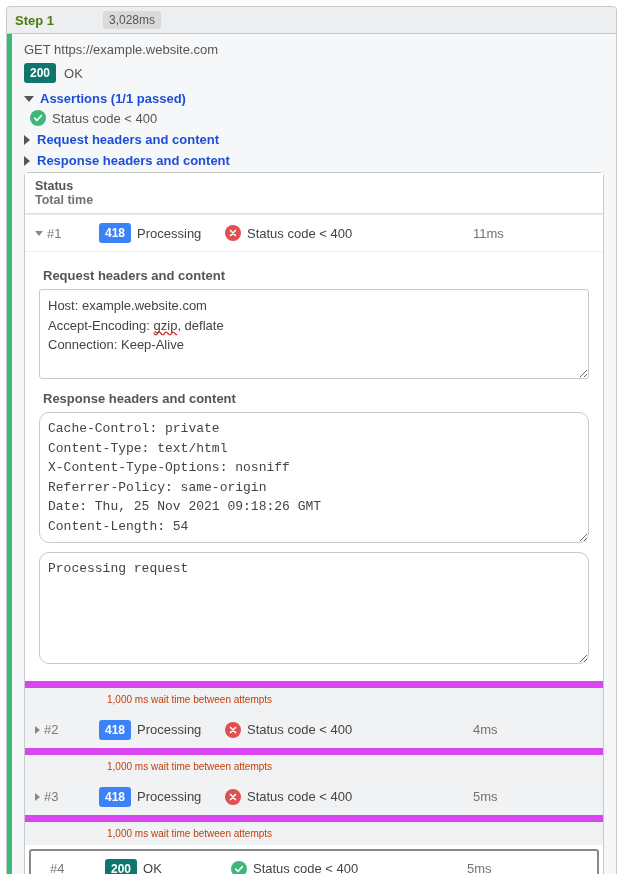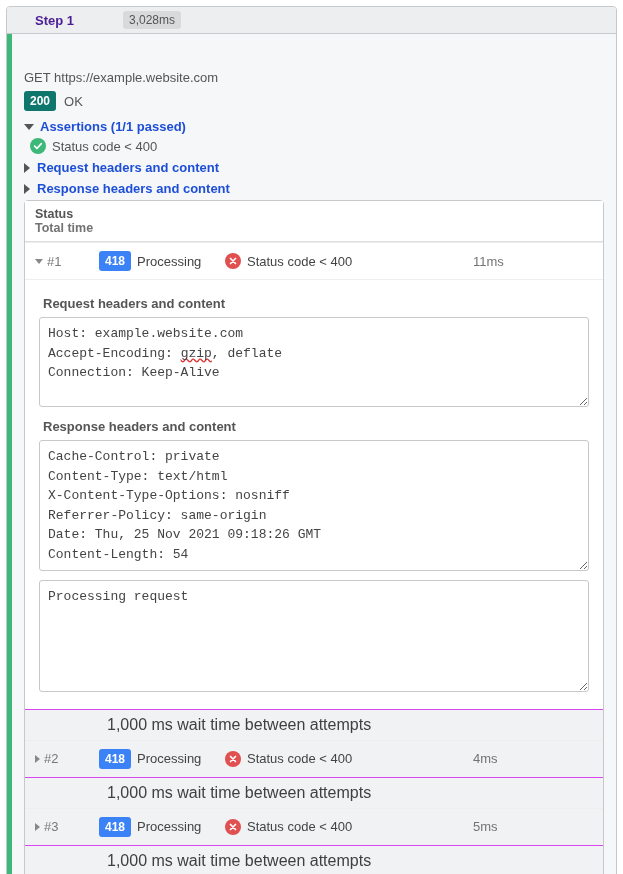--- a/index.html
+++ b/index.html
@@ -19,35 +19,35 @@
     background: #f6f7f8;
   }
   .step-header {
     display: flex;
     align-items: center;
     gap: 6px;
     padding: 4px 8px;
     background: #eceeef;
     border-bottom: 1px solid #c5c9cc;
   }
-  .step-title { font-weight: 700; color: #4c1d95; margin-left: 20px; }
+  .step-title { font-weight: 700; color: #4d7c0f; }
   .step-time {
     background: #d8dadc;
     border-radius: 3px;
     padding: 2px 6px;
     font-size: 12px;
     color: #555;
     margin-left: 43px;
   }
   .step-body {
     border-left: 5px solid #3cb878;
     padding: 8px 12px 16px 12px;
     background: #f6f7f8;
   }
-  .req-line { color: #555; margin-bottom: 6px; margin-top: 28px; }
+  .req-line { color: #555; margin-bottom: 6px; }
   .status-row { display: flex; align-items: center; gap: 8px; margin-bottom: 8px; }
   .badge {
     display: inline-block;
     color: #fff;
     font-weight: 700;
     font-size: 12px;
     padding: 3px 6px;
     border-radius: 3px;
     min-width: 30px;
     text-align: center;
@@ -118,43 +118,43 @@
     cursor: pointer;
   }
   .attempt-row.grey { background: #f1f2f3; }
   .attempt-row.final { border: 2px solid #888; border-radius: 3px; margin: 4px; }
   .col-idx { width: 64px; display: flex; align-items: center; gap: 4px; color: #777; }
   .col-status { width: 126px; display: flex; align-items: center; gap: 6px; }
   .col-assert { flex: 1; display: flex; align-items: center; gap: 6px; }
   .col-time { width: 120px; color: #737373; }
   .wait-row {
     padding: 6px 10px 6px 82px;
-    font-size: 16px;
-    color: #404040;
+    font-size: 10px;
+    color: #c2410c;
     background: #f1f2f3;
-    border-top: 1px solid #d946ef;
+    border-top: 7px solid #d946ef;
   }
 
   .sub-label { font-weight: 700; color: #555; margin: 12px 0 6px 4px; font-size: 13px; }
   textarea.mono {
     width: 100%;
     font-family: "Courier New", Courier, monospace;
     font-size: 13px;
     padding: 6px 8px;
     border: 1px solid #c5c9cc;
-    border-radius: 3px;
+    border-radius: 10px;
     background: #fff;
     color: #444;
     resize: both;
     line-height: 1.5;
   }
   .spell-err { text-decoration: wavy underline #d33; text-decoration-skip-ink: none; }
   .mono-pre {
     width: 100%;
-    font-family: Liberation Mono, monospace;
+    font-family: Liberation Sans, sans-serif;
     font-size: 13px;
     padding: 6px 8px;
     border: 1px solid #c5c9cc;
     border-radius: 3px;
     background: #fff;
     color: #444;
     white-space: pre-wrap;
     line-height: 1.5;
     min-height: 90px;
     position: relative;

